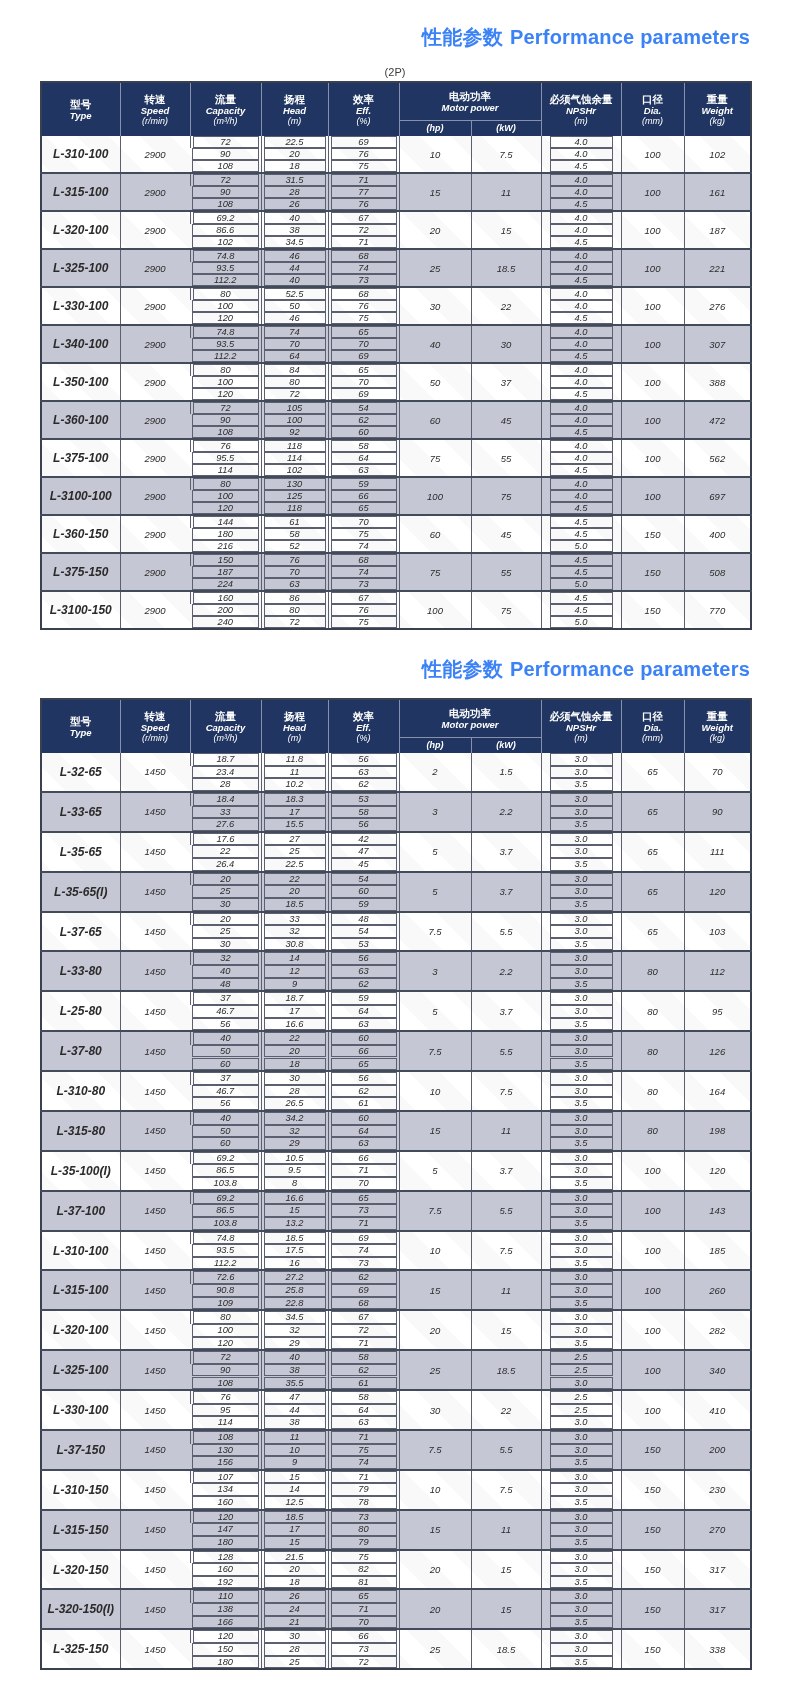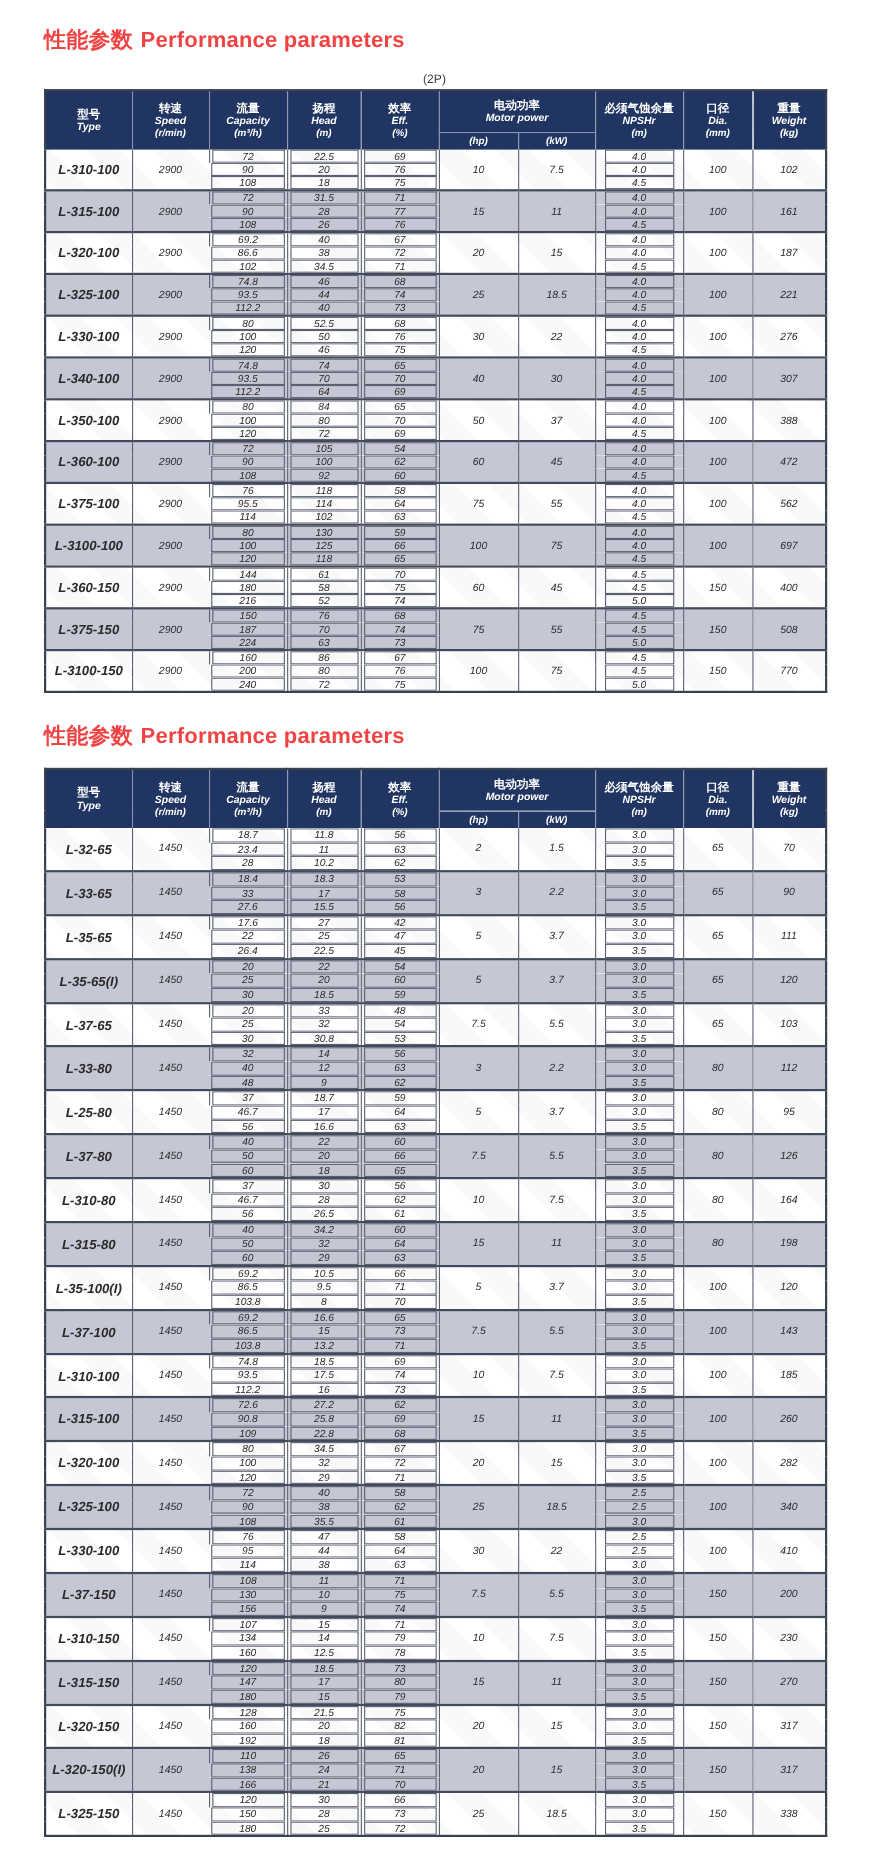--- a/index.html
+++ b/index.html
@@ -1,33 +1,33 @@
 <!DOCTYPE html>
 <html><head>
 <meta charset="utf-8">
 <style>
   html,body{margin:0;padding:0;background:#ffffff;}
   body{width:790px;font-family:"Liberation Sans",sans-serif;color:#2e2e2e;}
   .page{padding:16px 40px 30px 40px;box-sizing:border-box;width:790px;}
   .section{margin-bottom:26px;}
-  .section-title{color:#ef4444;font-size:20px;line-height:26px;margin:8px 0 16px 0;letter-spacing:0.2px;}
+  .section-title{color:#3b82f6;font-size:20px;line-height:26px;margin:8px 0 16px 0;letter-spacing:0.2px;text-align:right;}
   .section-title .zh{font-weight:700;margin-right:7px;}
   .section-title .en{font-weight:600;}
   .pole-tag{text-align:center;font-size:11px;color:#3c3c3c;margin:0 0 3px 0;}
   table{border-collapse:collapse;table-layout:fixed;width:710px;border:2px solid #39404f;background-image:repeating-linear-gradient(45deg,transparent 0 22px,rgba(110,115,135,0.045) 22px 44px);padding-left:32px;}
   th,td{padding:0;margin:0;text-align:center;vertical-align:middle;overflow:hidden;}
   thead th{background:#203561;color:#ffffff;border-left:1px solid #8791ab;}
   thead tr:first-child th:first-child{border-left:none;}
   thead tr.main-h{height:38px;}
   thead tr.sub-h{height:16px;}
   th.h-motor{border-bottom:1px solid #8791ab;}
   th.h-sub{font-size:9px;font-weight:700;font-style:italic;}
   .h-zh{font-size:10.5px;font-weight:700;line-height:12px;}
   .h-en{font-size:9.5px;font-weight:700;font-style:italic;line-height:11px;}
-  .h-unit{font-size:9px;font-weight:700;font-style:italic;line-height:10px;}
+  .h-unit{font-size:9px;font-weight:400;font-style:italic;line-height:10px;}
   tbody td{border-left:1px solid #5a6070;font-size:9.5px;font-style:italic;color:#2b2b2b;background-clip:padding-box;}
   tbody td:first-child{border-left:none;}
   tbody tr.g-top td{border-top:2px solid #434a59;}
   tbody tr:first-child td{border-top:none;}
   td.shaded{background-color:#c6c7d4;}
   td.c-type{font-weight:700;font-size:12px;margin-top:20px;}
   .t2p tbody tr{height:12px;}
   .t4p tbody tr{height:12.7px;}
   .box{border:1px solid #5a6070;margin:0 2px;font-size:9.3px;}
   .t2p .box{height:10px;line-height:10px;}

